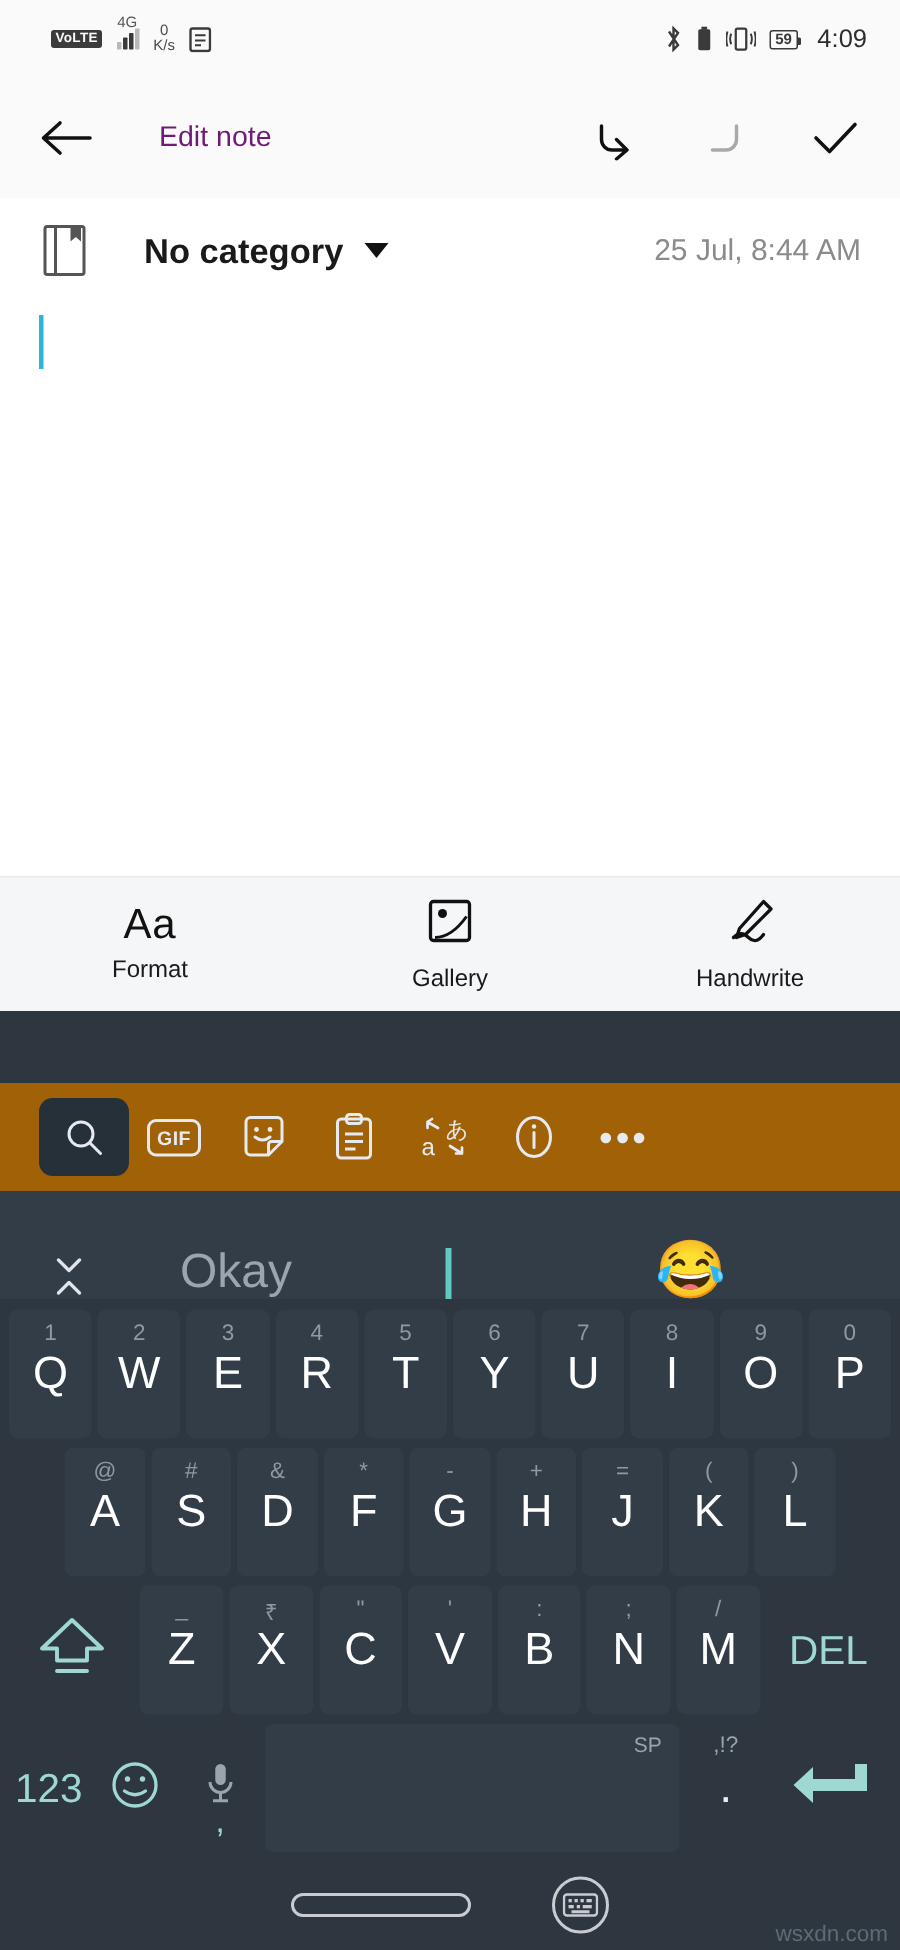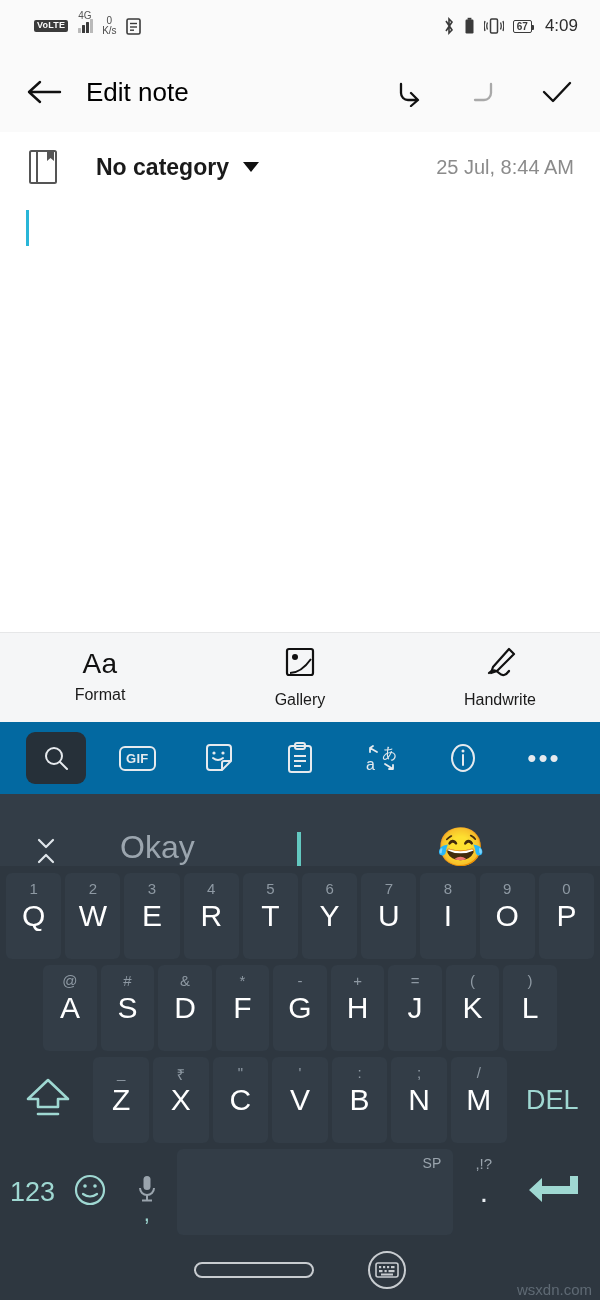--- a/index.html
+++ b/index.html
@@ -39,21 +39,21 @@
     content:""; position:absolute; right:-3px; top:4px; width:2px; height:5px;
     background:#3a3a3a; border-radius:0 1px 1px 0;
   }
   .sb-time { font-size: 17px; color: #2d2d2d; margin-left: 4px; }
 
   
   .appbar {
     height: 80px; background: #fafafa; display: flex; align-items: center;
     padding: 0 26px; flex: 0 0 80px; gap: 16px;
   }
-  .appbar-title { font-size: 26px; color: #000000; margin-left: 8px; flex: 1; }
+  .appbar-title { font-size: 19px; color: #701a75; margin-left: 28px; flex: 1; }
   .appbar-actions { display: flex; align-items: center; gap: 40px; }
   .icon-btn { display: inline-flex; align-items: center; justify-content: center; }
 
   
   .metarow {
     background: #fff; display: flex; align-items: center;
     padding: 16px 26px 10px 26px; gap: 14px; flex: 0 0 auto;
   }
   .category-sel { display: flex; align-items: center; gap: 14px; margin-left: 22px; }
   .category-label { font-size: 23px; font-weight: bold; color: #1a1a1a; }
@@ -70,22 +70,22 @@
     display: flex; align-items: center; justify-content: space-around;
     border-top: 1px solid #e6e7e8;
   }
   .tb-item { display: flex; flex-direction: column; align-items: center; gap: 9px; width: 25%; text-align: center; }
   .tb-label { font-size: 16px; color: #1a1a1a; }
   .aa-glyph { font-size: 28px; color: #111; line-height: 26px; letter-spacing: .5px; }
 
   
   .kb { background: #2e3740; flex: 0 0 auto; }
   .kb-toolbar {
-    height: 72px; background: #0369a1; display: flex; align-items: center;
-    padding: 0 26px; gap: 0; justify-content: space-between;
+    height: 72px; background: #a16207; display: flex; align-items: center;
+    padding: 0 26px; gap: 0; justify-content: flex-start; margin-top: 48px;
   }
   .kbt-item { width: 60px; height: 52px; display: flex; align-items: center; justify-content: center; border-radius: 9px; }
   .kbt-item.active { background: #263039; }
   .gif-box {
     border: 2px solid #e6eaee; border-radius: 6px; font-size: 13px; font-weight: bold;
     color: #e6eaee; padding: 3px 5px; letter-spacing: .3px;
   }
   .dots { color: #e6eaee; font-size: 26px; letter-spacing: 2px; line-height: 10px; }
 
   .kb-suggest {
@@ -166,21 +166,21 @@
             <rect x="3.6" y="0.8" width="3.8" height="2" fill="#3a3a3a"></rect>
           </svg>
       </span>
       <span class="sb-ico">
         <svg width="20" height="18" viewBox="0 0 20 18">
             <rect x="6.5" y="2" width="7" height="14" rx="1.2" fill="none" stroke="#3a3a3a" stroke-width="1.5"></rect>
             <path d="M3.5 5.5 Q2 9 3.5 12.5 M1 4 Q-0.6 9 1 14" fill="none" stroke="#3a3a3a" stroke-width="1.3"></path>
             <path d="M16.5 5.5 Q18 9 16.5 12.5 M19 4 Q20.6 9 19 14" fill="none" stroke="#3a3a3a" stroke-width="1.3"></path>
           </svg>
       </span>
-      <span class="batt-pct">67</span>
+      <span class="batt-pct">59</span>
       <span class="sb-time">4:09</span>
     </div>
   </div>
 
   <div class="appbar">
     <span class="icon-btn">
       <svg width="36" height="28" viewBox="0 0 36 28">
           <path d="M14 4 L3 14 L14 24 M3 14 H34" fill="none" stroke="#111" stroke-width="2.4" stroke-linecap="round" stroke-linejoin="round"></path>
         </svg>
     </span>

